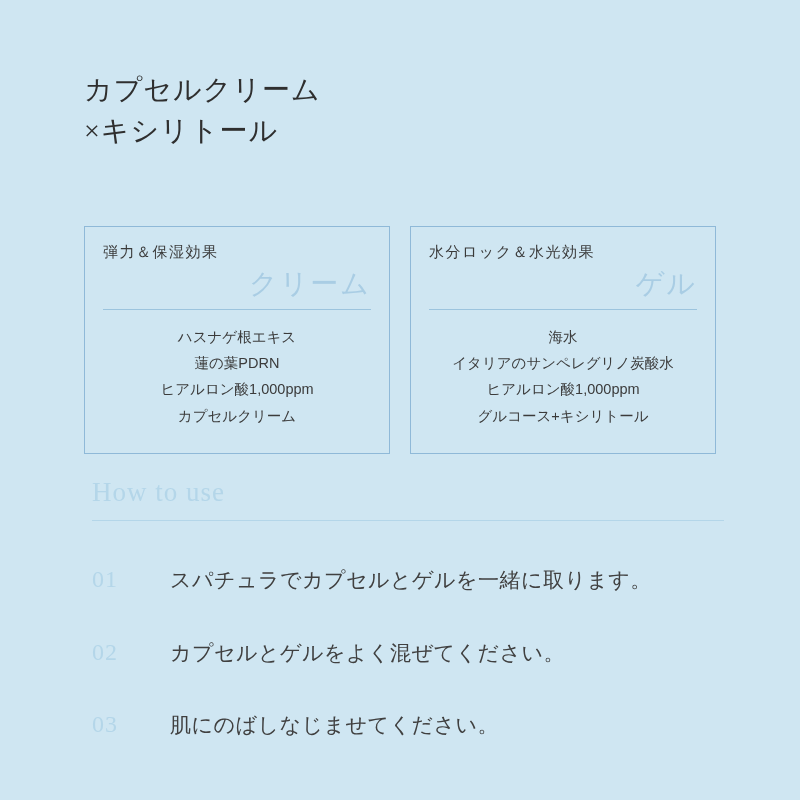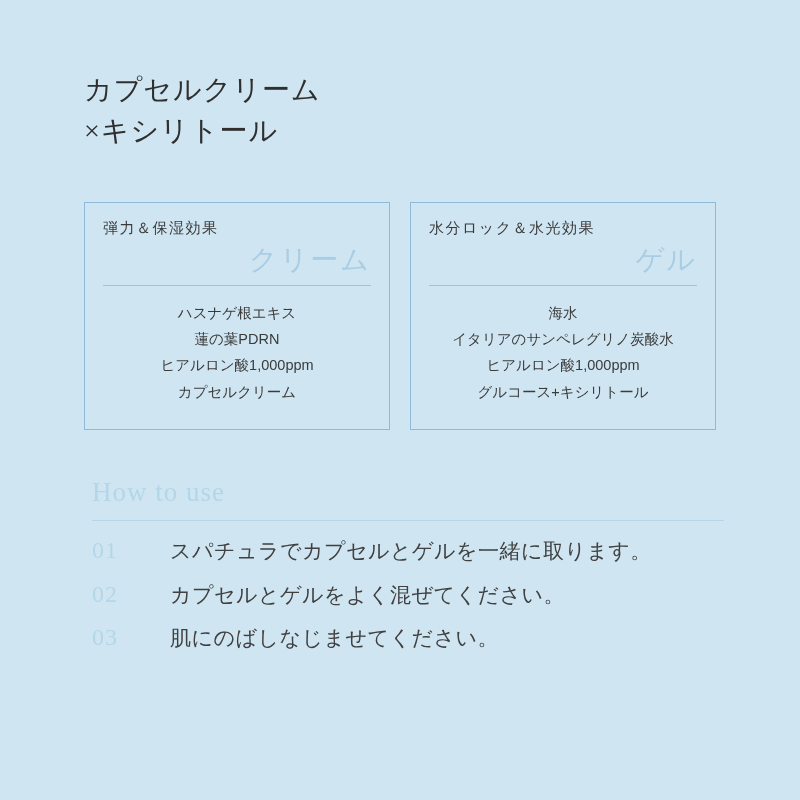--- a/index.html
+++ b/index.html
@@ -48,20 +48,21 @@
     justify-content: space-between;
   }
   .card {
     box-sizing: border-box;
     width: 306px;
     height: 228px;
     border: 1px solid #8fb9d8;
     background: transparent;
     padding: 16px 18px 14px 18px;
     position: relative;
+    margin-top: 24px;
   }
   .card-label {
     font-family: "Liberation Serif", serif;
     font-size: 15px;
     letter-spacing: 1.5px;
     color: #3a3a3a;
     line-height: 1.2;
   }
   .card-title {
     font-family: "Liberation Serif", serif;
@@ -111,21 +112,21 @@
     margin: 12px 0 0 0;
   }
   .steps {
     margin: 0;
     padding: 0;
     list-style: none;
   }
   .step {
     display: flex;
     align-items: baseline;
-    margin-top: 16px;
+    margin-top: 45px;
   }
   .step-num {
     width: 78px;
     flex: 0 0 78px;
     font-family: "Liberation Serif", serif;
     font-size: 24px;
     color: #b4d6e9;
     letter-spacing: 1px;
   }
   .step-text {

